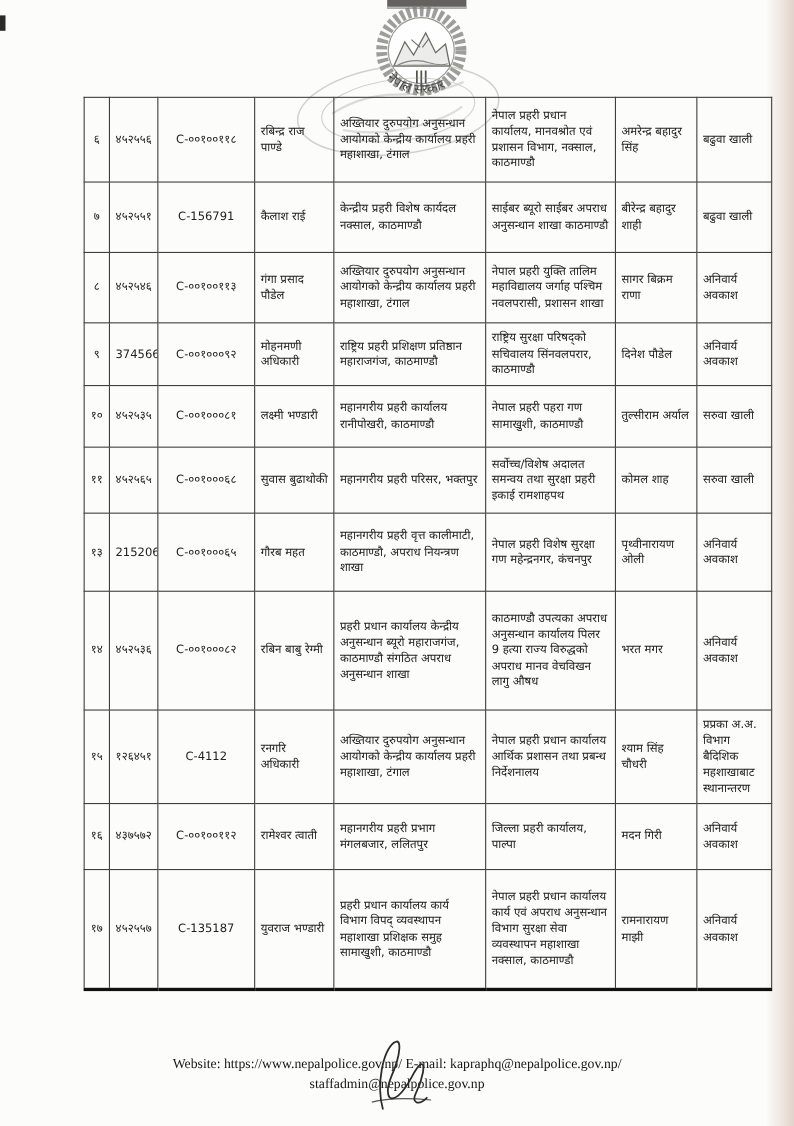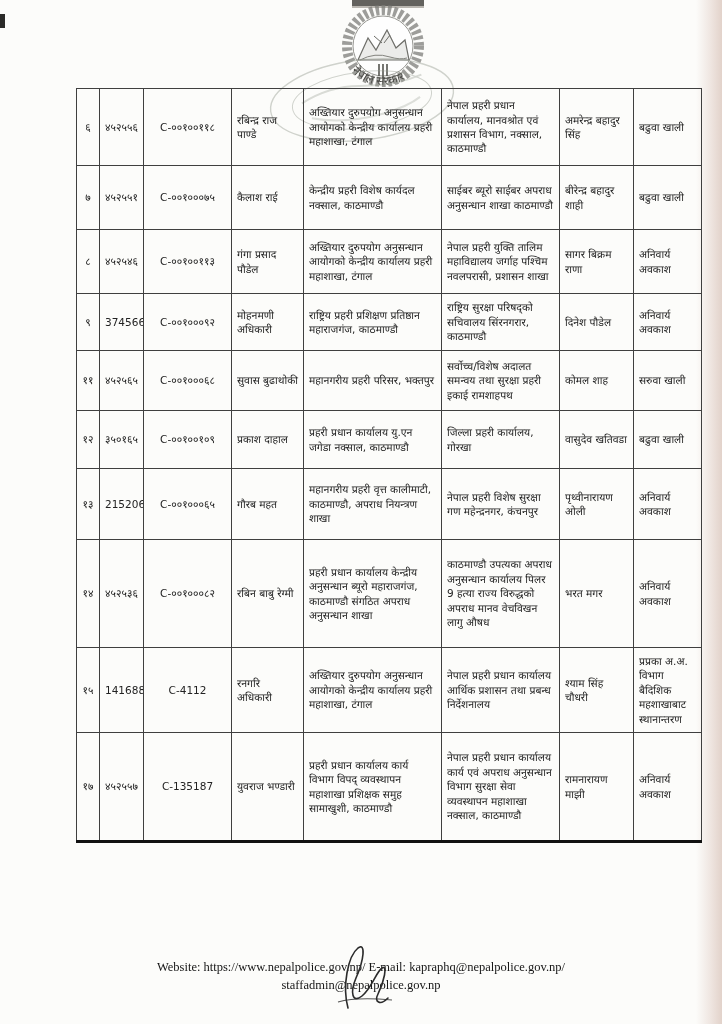--- a/index.html
+++ b/index.html
@@ -101,21 +101,21 @@
         <td class="c">C-००१००११८</td>
         <td class="l">रबिन्द्र राज पाण्डे</td>
         <td class="l">अख्तियार दुरुपयोग अनुसन्धान आयोगको केन्द्रीय कार्यालय प्रहरी महाशाखा, टंगाल</td>
         <td class="l">नेपाल प्रहरी प्रधान कार्यालय, मानवश्रोत एवं प्रशासन विभाग, नक्साल, काठमाण्डौ</td>
         <td class="l">अमरेन्द्र बहादुर सिंह</td>
         <td class="l">बढुवा खाली</td>
       </tr>
       <tr style="height:64px">
         <td class="c">७</td>
         <td class="c">४५२५५१</td>
-        <td class="c">C-००१०००७५</td>
+        <td class="c">C-156791</td>
         <td class="l">कैलाश राई</td>
         <td class="l">केन्द्रीय प्रहरी विशेष कार्यदल नक्साल, काठमाण्डौ</td>
         <td class="l">साईबर ब्यूरो साईबर अपराध अनुसन्धान शाखा काठमाण्डौ</td>
         <td class="l">बीरेन्द्र बहादुर शाही</td>
         <td class="l">बढुवा खाली</td>
       </tr>
       <tr style="height:64px">
         <td class="c">८</td>
         <td class="c">४५२५४६</td>
         <td class="c">C-००१००११३</td>
@@ -124,44 +124,44 @@
         <td class="l">नेपाल प्रहरी युक्ति तालिम महाविद्यालय जर्गाह पश्चिम नवलपरासी, प्रशासन शाखा</td>
         <td class="l">सागर बिक्रम राणा</td>
         <td class="l">अनिवार्य अवकाश</td>
       </tr>
       <tr style="height:57px">
         <td class="c">९</td>
         <td class="c">374566</td>
         <td class="c">C-००१०००९२</td>
         <td class="l">मोहनमणी अधिकारी</td>
         <td class="l">राष्ट्रिय प्रहरी प्रशिक्षण प्रतिष्ठान महाराजगंज, काठमाण्डौ</td>
-        <td class="l">राष्ट्रिय सुरक्षा परिषद्को सचिवालय सिंरनगरार, काठमाण्डौ</td>
+        <td class="l">राष्ट्रिय सुरक्षा परिषद्को सचिवालय सिंनवलपरार, काठमाण्डौ</td>
         <td class="l">दिनेश पौडेल</td>
         <td class="l">अनिवार्य अवकाश</td>
+      </tr>
+      <tr style="height:56px">
+        <td class="c">१०</td>
+        <td class="c">४५२५३५</td>
+        <td class="c">C-००१०००८१</td>
+        <td class="l">लक्ष्मी भण्डारी</td>
+        <td class="l">महानगरीय प्रहरी कार्यालय रानीपोखरी, काठमाण्डौ</td>
+        <td class="l">नेपाल प्रहरी पहरा गण सामाखुशी, काठमाण्डौ</td>
+        <td class="l">तुल्सीराम अर्याल</td>
+        <td class="l">सरुवा खाली</td>
       </tr>
       <tr style="height:60px">
         <td class="c">११</td>
         <td class="c">४५२५६५</td>
         <td class="c">C-००१०००६८</td>
         <td class="l">सुवास बुढाथोकी</td>
         <td class="l">महानगरीय प्रहरी परिसर, भक्तपुर</td>
         <td class="l">सर्वोच्च/विशेष अदालत समन्वय तथा सुरक्षा प्रहरी इकाई रामशाहपथ</td>
         <td class="l">कोमल शाह</td>
         <td class="l">सरुवा खाली</td>
       </tr>
-      <tr style="height:58px">
-        <td class="c">१२</td>
-        <td class="c">३५०१६५</td>
-        <td class="c">C-००१००१०९</td>
-        <td class="l">प्रकाश दाहाल</td>
-        <td class="l">प्रहरी प्रधान कार्यालय यु.एन जगेडा नक्साल, काठमाण्डौ</td>
-        <td class="l">जिल्ला प्रहरी कार्यालय, गोरखा</td>
-        <td class="l">वासुदेव खतिवडा</td>
-        <td class="l">बढुवा खाली</td>
-      </tr>
       <tr style="height:71px">
         <td class="c">१३</td>
         <td class="c">215206</td>
         <td class="c">C-००१०००६५</td>
         <td class="l">गौरब महत</td>
         <td class="l">महानगरीय प्रहरी वृत्त कालीमाटी, काठमाण्डौ, अपराध नियन्त्रण शाखा</td>
         <td class="l">नेपाल प्रहरी विशेष सुरक्षा गण महेन्द्रनगर, कंचनपुर</td>
         <td class="l">पृथ्वीनारायण ओली</td>
         <td class="l">अनिवार्य अवकाश</td>
       </tr>
@@ -170,27 +170,37 @@
         <td class="c">४५२५३६</td>
         <td class="c">C-००१०००८२</td>
         <td class="l">रबिन बाबु रेग्मी</td>
         <td class="l">प्रहरी प्रधान कार्यालय केन्द्रीय अनुसन्धान ब्यूरो महाराजगंज, काठमाण्डौ संगठित अपराध अनुसन्धान शाखा</td>
         <td class="l">काठमाण्डौ उपत्यका अपराध अनुसन्धान कार्यालय पिलर 9 हत्या राज्य विरुद्धको अपराध मानव वेचविखन लागु औषध</td>
         <td class="l">भरत मगर</td>
         <td class="l">अनिवार्य अवकाश</td>
       </tr>
       <tr style="height:85px">
         <td class="c">१५</td>
-        <td class="c">141688</td>
+        <td class="c">१२६४५१</td>
         <td class="c">C-4112</td>
         <td class="l">रनगरि अधिकारी</td>
         <td class="l">अख्तियार दुरुपयोग अनुसन्धान आयोगको केन्द्रीय कार्यालय प्रहरी महाशाखा, टंगाल</td>
         <td class="l">नेपाल प्रहरी प्रधान कार्यालय आर्थिक प्रशासन तथा प्रबन्ध निर्देशनालय</td>
         <td class="l">श्याम सिंह चौधरी</td>
         <td class="l">प्रप्रका अ.अ. विभाग बैदिशिक महशाखाबाट स्थानान्तरण</td>
+      </tr>
+      <tr style="height:60px">
+        <td class="c">१६</td>
+        <td class="c">४३७५७२</td>
+        <td class="c">C-००१००११२</td>
+        <td class="l">रामेश्वर त्वाती</td>
+        <td class="l">महानगरीय प्रहरी प्रभाग मंगलबजार, ललितपुर</td>
+        <td class="l">जिल्ला प्रहरी कार्यालय, पाल्पा</td>
+        <td class="l">मदन गिरी</td>
+        <td class="l">अनिवार्य अवकाश</td>
       </tr>
       <tr style="height:109px">
         <td class="c">१७</td>
         <td class="c">४५२५५७</td>
         <td class="c">C-135187</td>
         <td class="l">युवराज भण्डारी</td>
         <td class="l">प्रहरी प्रधान कार्यालय कार्य विभाग विपद् व्यवस्थापन महाशाखा प्रशिक्षक समुह सामाखुशी, काठमाण्डौ</td>
         <td class="l">नेपाल प्रहरी प्रधान कार्यालय कार्य एवं अपराध अनुसन्धान विभाग सुरक्षा सेवा व्यवस्थापन महाशाखा नक्साल, काठमाण्डौ</td>
         <td class="l">रामनारायण माझी</td>
         <td class="l">अनिवार्य अवकाश</td>

